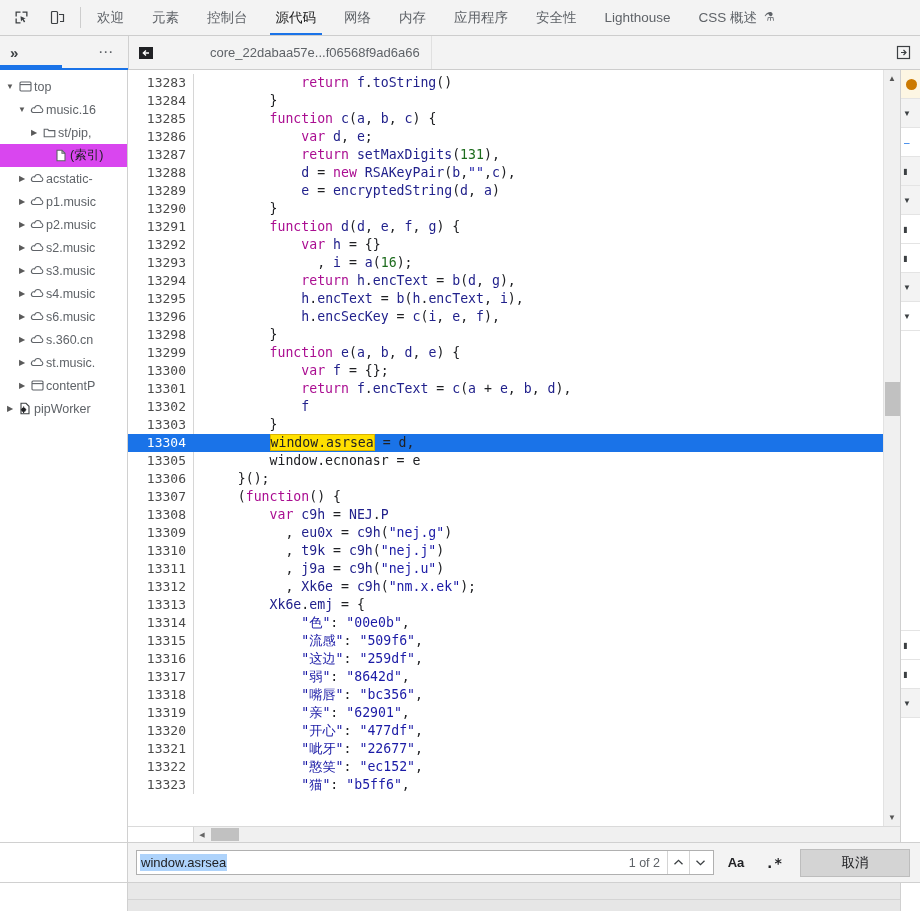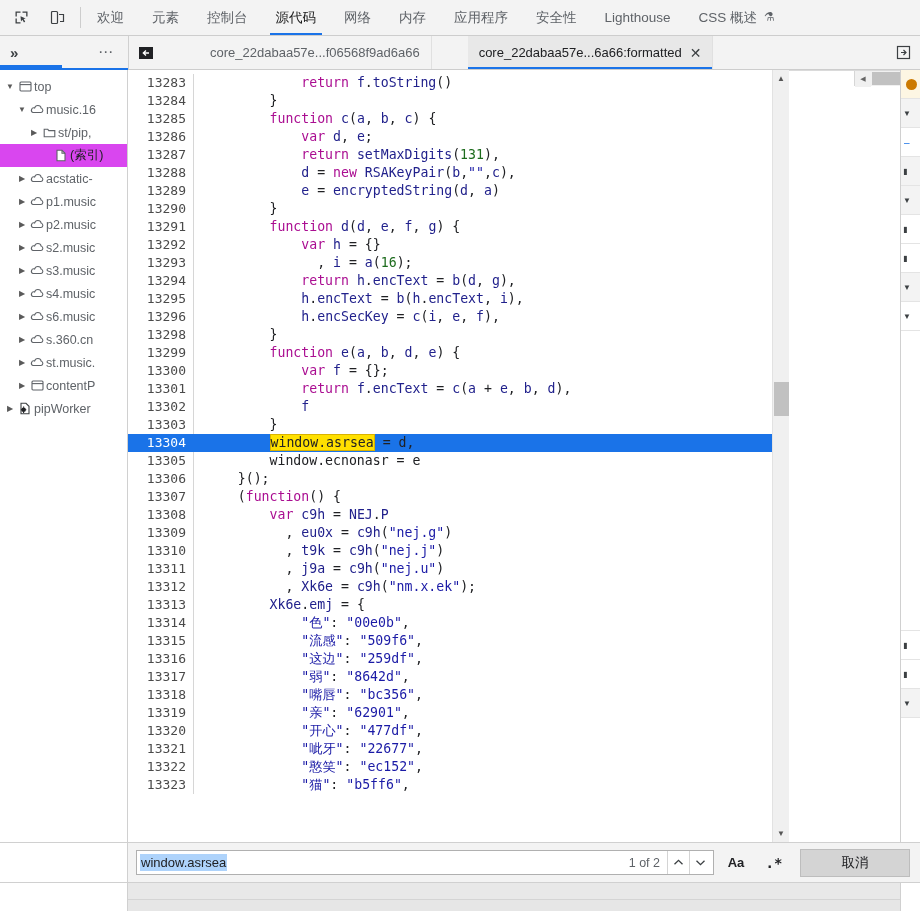--- a/index.html
+++ b/index.html
@@ -221,21 +221,21 @@
     display: flex; align-items: center; justify-content: center;
     color: #5f6368;
   }
   .tw-label { overflow: hidden; }
 
   
   .editor-wrap {
     flex: 1;
     min-width: 0;
     display: flex;
-    flex-direction: row;
+    flex-direction: column;
     background: #ffffff;
     position: relative;
     overflow: hidden;
   }
   .editor-scroll-area {
     flex: 1;
     display: flex;
     overflow: hidden;
     position: relative;
     min-height: 0;
@@ -504,24 +504,20 @@
 
     <div class="file-tabs">
       <div class="ftab-backbtn">
         <svg width="18" height="18" viewBox="0 0 18 18">
           <rect x="2" y="3" width="14" height="12" fill="#202124"></rect>
           <path d="M12 9h-5M9 6.5L6.3 9 9 11.5" stroke="#ffffff" stroke-width="1.3" fill="none"></path>
         </svg>
       </div>
       <div class="file-tab">
         <span>core_22dabaa57e...f06568f9ad6a66</span>
-      </div>
-      <div class="file-tab active">
-        <span>core_22dabaa57e...6a66:formatted</span>
-        <span class="ftab-close">✕</span>
       </div>
       <div class="ftab-spacer"></div>
       <div class="ftab-right">
         <svg width="17" height="17" viewBox="0 0 17 17">
           <rect x="2.5" y="2.5" width="12" height="12" fill="none" stroke="#3c4043" stroke-width="1.2"></rect>
           <path d="M6 8.5h5M8.5 6l2.5 2.5L8.5 11" stroke="#3c4043" stroke-width="1.2" fill="none"></path>
         </svg>
       </div>
     </div>
   </div>

